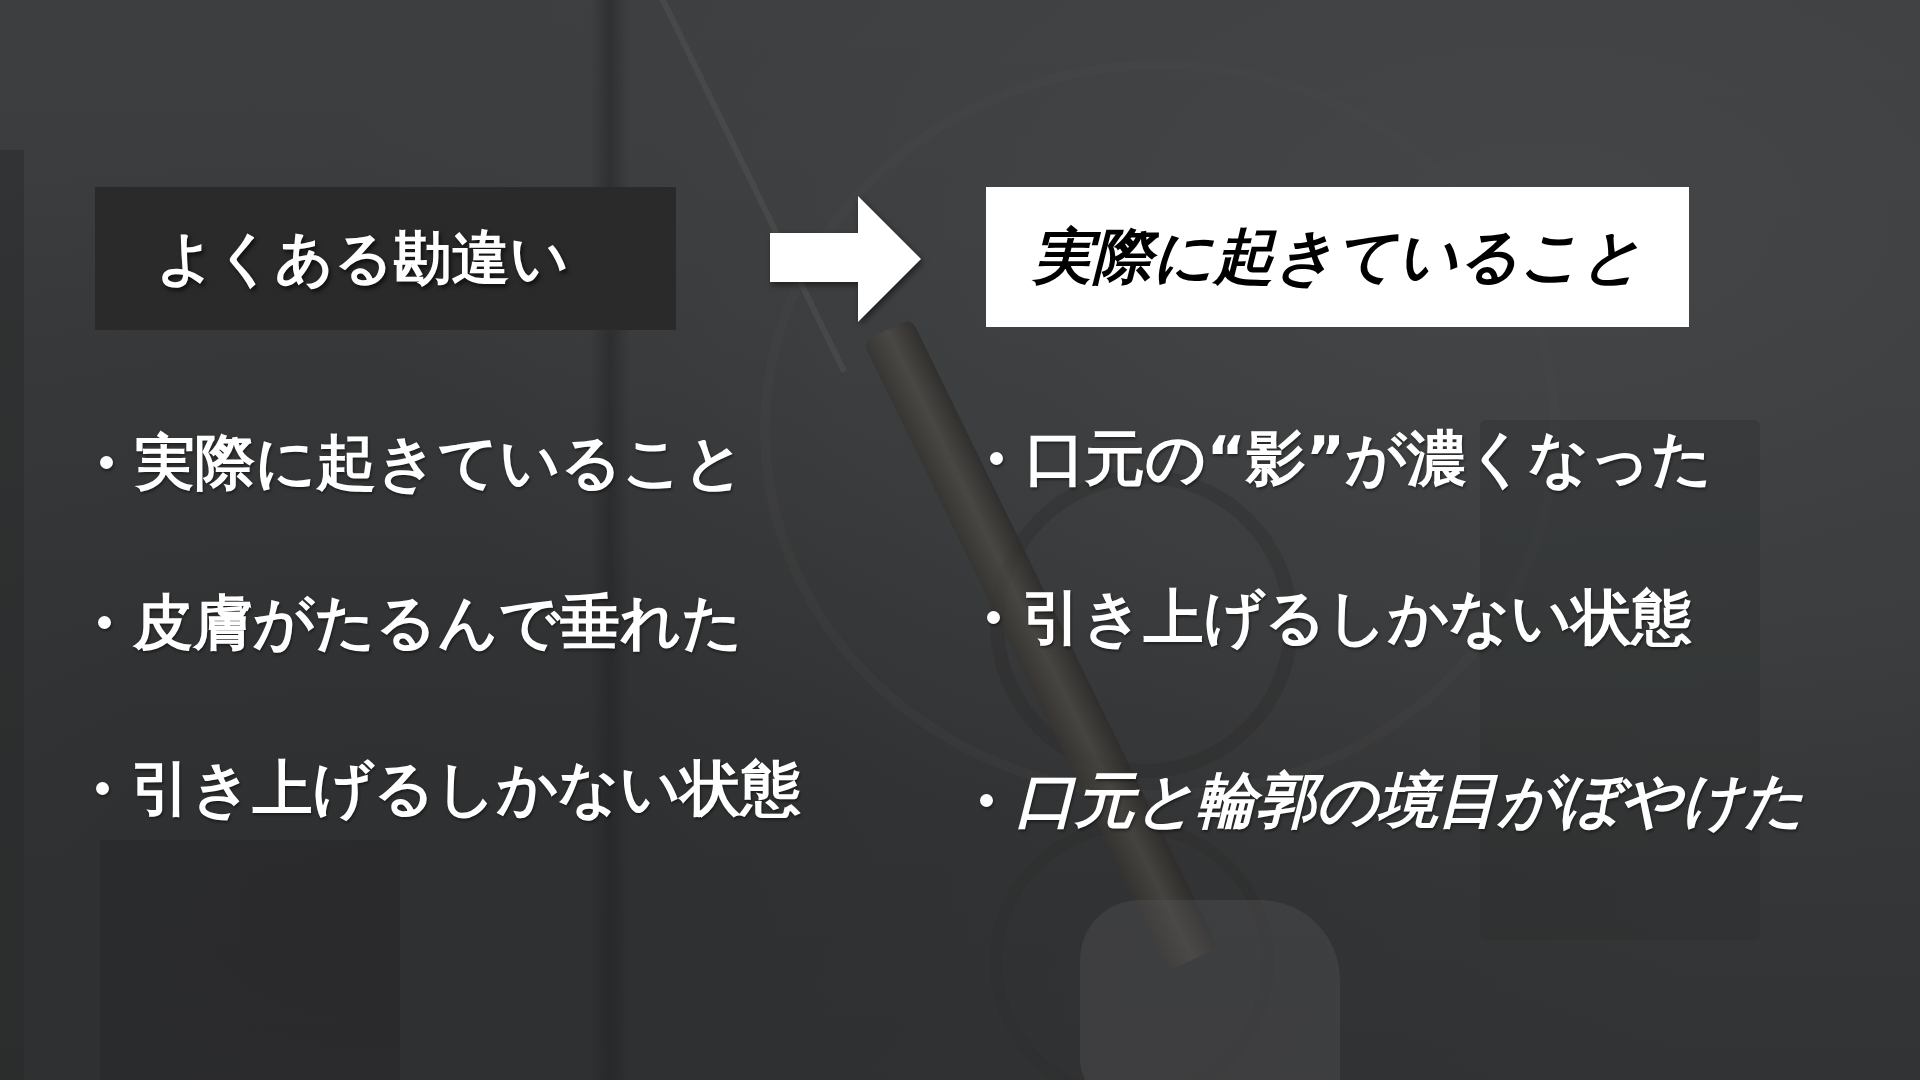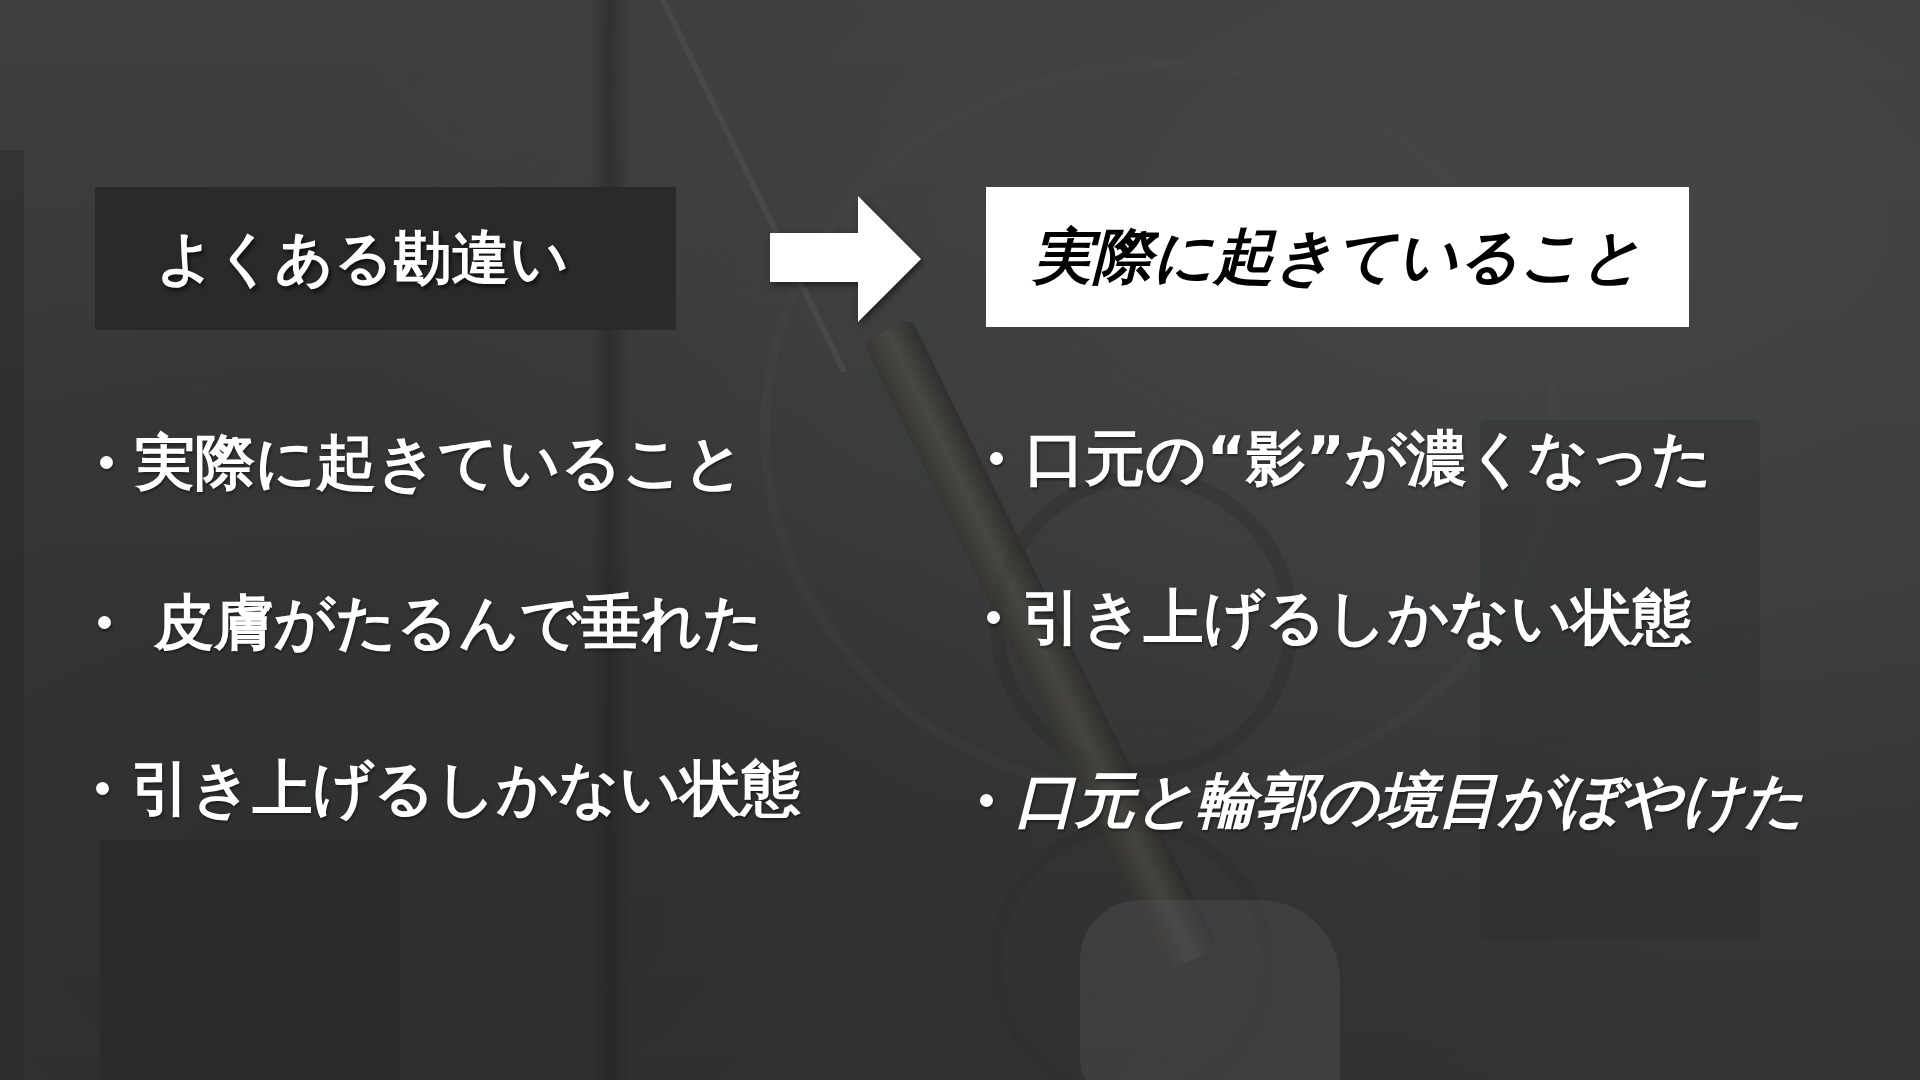--- a/index.html
+++ b/index.html
@@ -119,21 +119,21 @@
     }
     .bullet-dot {
       display: inline-block;
       width: 13px; height: 13px;
       border-radius: 50%;
       background: #ffffff;
       margin-right: 22px;
       box-shadow: 1px 2px 3px rgba(0,0,0,0.45);
     }
     .l1 { left: 100px; top: 426px; }
-    .l2 { left: 98px;  top: 586px; gap: 21px; }
+    .l2 { left: 98px;  top: 586px; }
     .l3 { left: 96px;  top: 752px; }
     .r1 { left: 990px; top: 422px; justify-content: flex-end; }
     .r2 { left: 987px; top: 581px; }
     .r3 { left: 980px; top: 764px; font-style: italic; }
   </style>
 </head>
 <body>
 
 <div class="bg">
   <div class="bg-shape bg-ring-2"></div>

